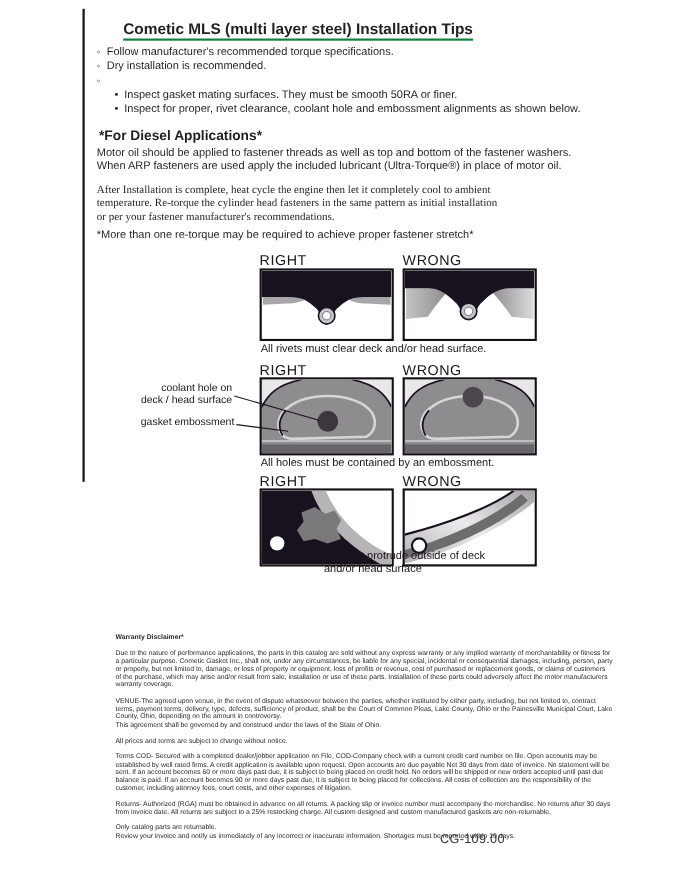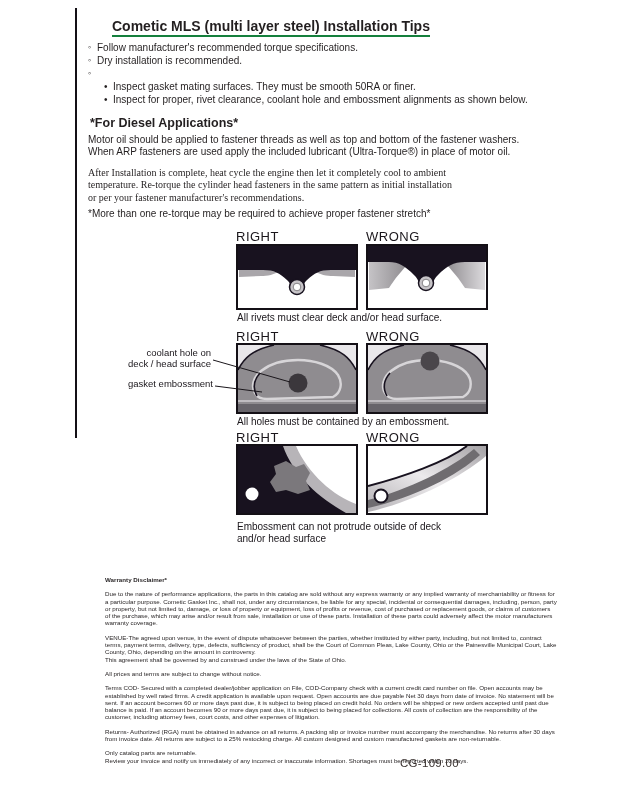--- a/index.html
+++ b/index.html
@@ -192,21 +192,21 @@
         </linearGradient>
       </defs>
       <rect x="0" y="0" width="118" height="67" fill="#ffffff"></rect>
       <path d="M0 40 C35 31 78 16 99 0 H118 V10 C92 32 45 56 0 66 Z" fill="url(#bandGrad)"></path>
       <path d="M0 40 C35 31 78 16 99 0" fill="none" stroke="#18121f" stroke-width="2"></path>
       <path d="M0 54 C40 44 84 22 106 3 L112 9 C90 29 46 52 0 62 Z" fill="#6f6c70"></path>
       <circle cx="13" cy="50" r="6.5" fill="#ffffff" stroke="#18121f" stroke-width="2"></circle>
     </svg>
   </div>
 
-  <div class="abs cap pre" style="left:237px; top:521px;">Embossment can not protrude outside of deck
+  <div class="abs cap pre" style="left:237px; top:500px;text-align:center;">Embossment can not protrude outside of deck
 and/or head surface</div>
 
   <div class="abs warranty">
     <div class="w-head">Warranty Disclaimer*</div>
     <p>Due to the nature of performance applications, the parts in this catalog are sold without any express warranty or any implied warranty of merchantability or fitness for a particular purpose.  Cometic Gasket Inc., shall not, under any circumstances, be liable for any special, incidental or consequential damages, including, person, party or property, but not limited to, damage, or loss of property or equipment, loss of profits or revenue, cost of purchased or replacement goods, or claims of customers of the purchase, which may arise and/or result from sale, installation or use of these parts.  Installation of these parts could adversely affect the motor manufacturers warranty coverage.</p>
     <p>VENUE-The agreed upon venue, in the event of dispute whatsoever between the parties, whether instituted by either party, including, but not limited to, contract terms, payment terms, delivery, type, defects, sufficiency of product, shall be the Court of Common Pleas, Lake County, Ohio or the Painesville Municipal Court, Lake County, Ohio, depending on the amount in controversy.
 This agreement shall be governed by and construed under the laws of the State of Ohio.</p>
     <p>All prices and terms are subject to change without notice.</p>
     <p>Terms COD- Secured with a completed dealer/jobber application on File, COD-Company check with a current credit card number on file.  Open accounts may be established by well rated firms.  A credit application is available upon request.  Open accounts are due payable Net 30 days from date of invoice.  No statement will be sent.  If an account becomes 60 or more days past due, it is subject to being placed on credit hold.  No orders will be shipped or new orders accepted until past due balance is paid.  If an account becomes 90 or more days past due, it is subject to being placed for collections.  All costs of collection are the responsibility of the customer, including attorney fees, court costs, and other expenses of litigation.</p>
     <p>Returns- Authorized (RGA) must be obtained in advance on all returns.  A packing slip or invoice number must accompany the merchandise.  No returns after 30 days from invoice date.  All returns are subject to a 25% restocking charge.  All custom designed and custom manufactured gaskets are non-returnable.</p>

